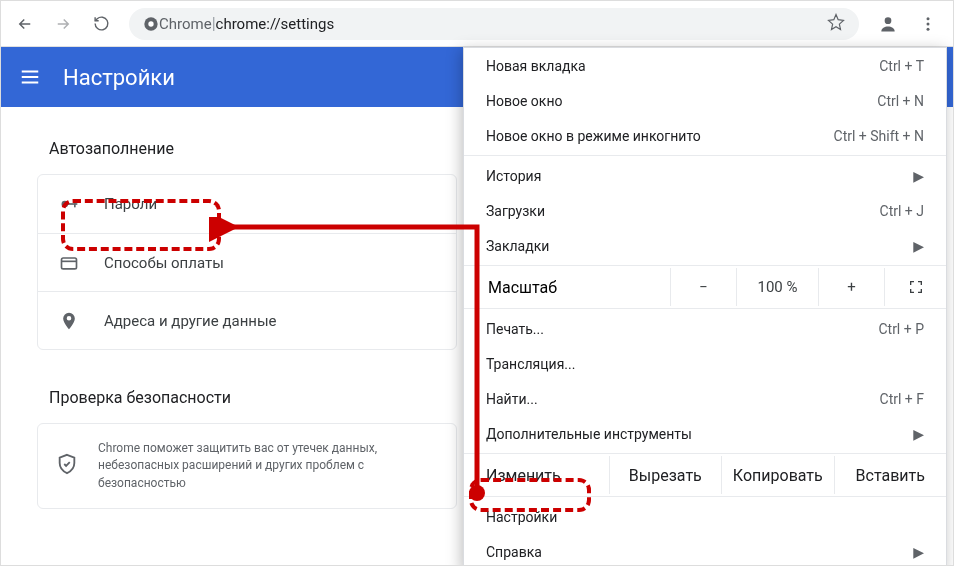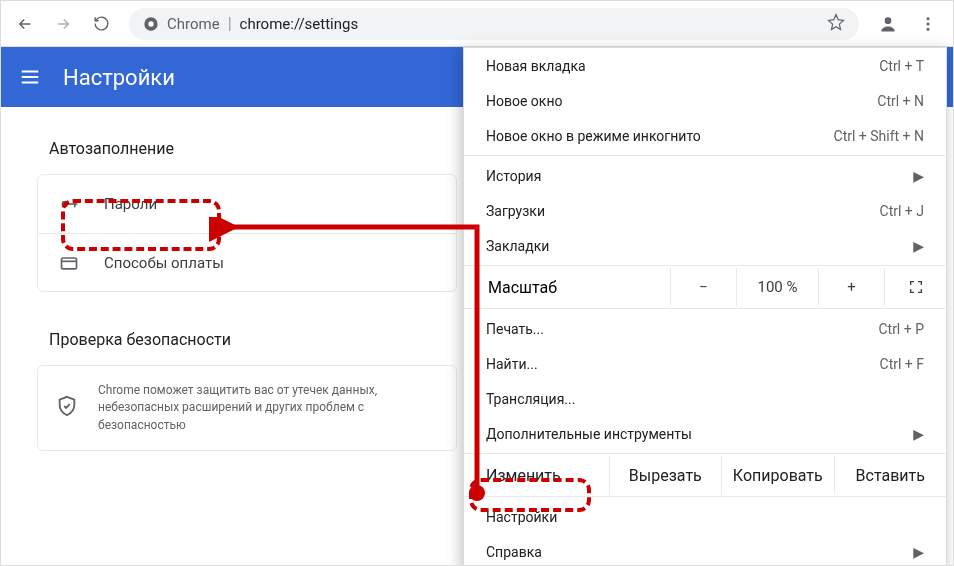--- a/index.html
+++ b/index.html
@@ -1,20 +1,20 @@
 <!DOCTYPE html>
 <html><head>
 <meta charset="utf-8">
 <style>
   * { box-sizing: border-box; margin: 0; padding: 0; font-family: -apple-system, BlinkMacSystemFont, "Segoe UI", Roboto, Arial, sans-serif; }
   body { width: 954px; height: 566px; background: #fff; position: relative; overflow: hidden; border: 1px solid #ddd; }
   
   .toolbar { height: 46px; display: flex; align-items: center; padding: 0 8px; gap: 6px; border-bottom: 1px solid #e0e0e0; }
   .nav-btn { width: 32px; height: 32px; display: flex; align-items: center; justify-content: center; border-radius: 50%; color: #5f6368; cursor: pointer; }
-  .omnibox { flex: 1; height: 32px; background: #f1f3f4; border-radius: 16px; display: flex; align-items: center; padding: 0 14px; gap: 8px; color: #5f6368; margin: 0 6px; }
+  .omnibox { flex: 1; height: 32px; background: #f1f3f4; border-radius: 16px; display: flex; align-items: center; padding: 0 14px; color: #5f6368; margin: 0 6px; }
   .omnibox .chrome-ico { width:16px; height:16px; }
   .omnibox .sep { color:#9aa0a6; }
   .omnibox .url-label { font-size: 15px; color:#5f6368; }
   .omnibox .url-path { font-size: 15px; color:#202124; }
   .omnibox .star { margin-left: auto; color:#5f6368; }
   .profile-btn, .menu-btn { width: 34px; height: 34px; display:flex; align-items:center; justify-content:center; border-radius:50%; color:#5f6368; cursor:pointer;}
   
   .content { position: relative; height: calc(100% - 46px); background:#fff; }
   .blue-bar { background:#3367d6; color:#fff; height:60px; display:flex; align-items:center; padding:0 18px; gap:22px; }
   .hamburger svg { display:block; }
@@ -127,20 +127,28 @@
       </div>
       <div class="row">
         <span class="ico">
           <svg width="20" height="20" viewBox="0 0 24 24" fill="none" stroke="currentColor" stroke-width="2">
               <rect x="3" y="6" width="18" height="13" rx="2"></rect>
               <path d="M3 10h18"></path>
             </svg>
         </span>
         <span class="lbl">Способы оплаты</span>
       </div>
+      <div class="row">
+        <span class="ico">
+          <svg width="20" height="20" viewBox="0 0 24 24" fill="currentColor">
+              <path d="M12 2a7 7 0 0 0-7 7c0 5 7 13 7 13s7-8 7-13a7 7 0 0 0-7-7zm0 9.5A2.5 2.5 0 1 1 12 6a2.5 2.5 0 0 1 0 5.5z"></path>
+            </svg>
+        </span>
+        <span class="lbl">Адреса и другие данные</span>
+      </div>
     </div>
 
     <div class="sect2-title">Проверка безопасности</div>
     <div class="shield-row">
       <span style="color:#5f6368">
         <svg width="22" height="22" viewBox="0 0 24 24" fill="none" stroke="currentColor" stroke-width="2">
             <path d="M12 2l8 3v6c0 5-3.5 9-8 11-4.5-2-8-6-8-11V5l8-3z"></path>
             <path d="M9 12l2 2 4-4"></path>
           </svg>
       </span>
@@ -185,25 +193,25 @@
             <path d="M4 9V4h5M20 9V4h-5M4 15v5h5M20 15v5h-5"></path>
           </svg>
       </span>
     </div>
     <div class="m-sep"></div>
     <div class="m-item">
         <span class="lft">Печать...</span>
         <span class="rt">Ctrl + P</span>
       </div>
     <div class="m-item">
+        <span class="lft">Трансляция...</span>
+      </div>
+    <div class="m-item">
         <span class="lft">Найти...</span>
         <span class="rt">Ctrl + F</span>
-      </div>
-    <div class="m-item">
-        <span class="lft">Трансляция...</span>
       </div>
     <div class="m-item">
         <span class="lft">Дополнительные инструменты</span>
         <span class="rt tri">▶</span>
       </div>
     <div class="m-sep"></div>
     <div class="edit-row">
       <span class="e-cell">Изменить</span>
       <span class="e-cell">Вырезать</span>
       <span class="e-cell">Копировать</span>

